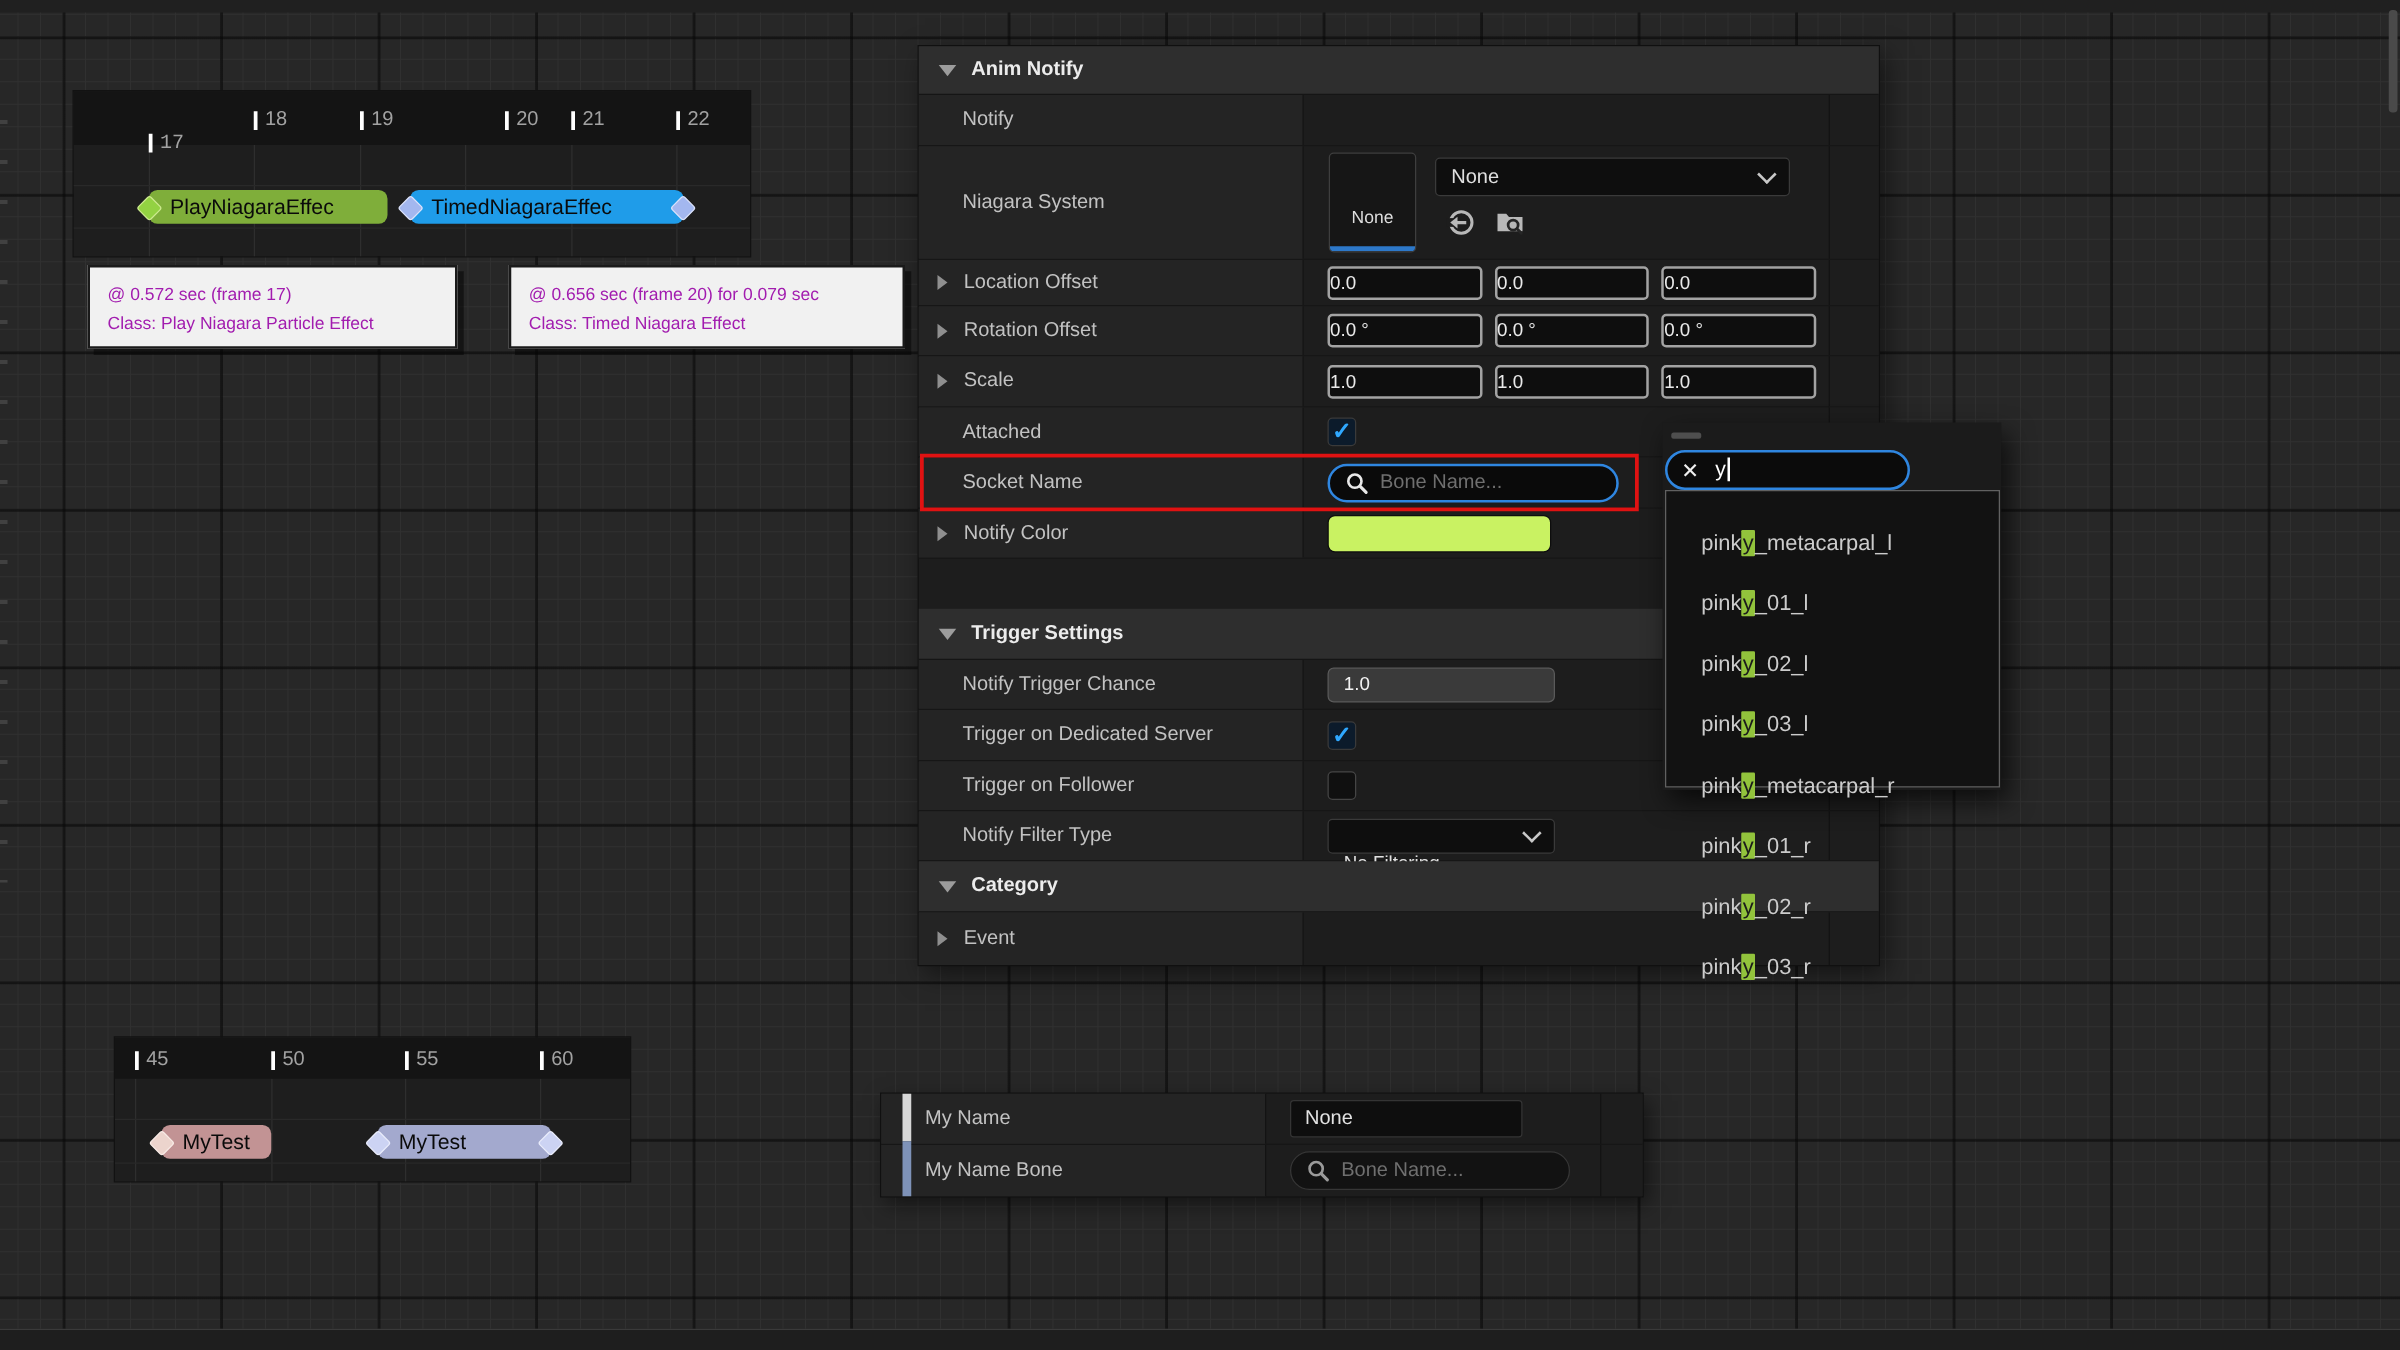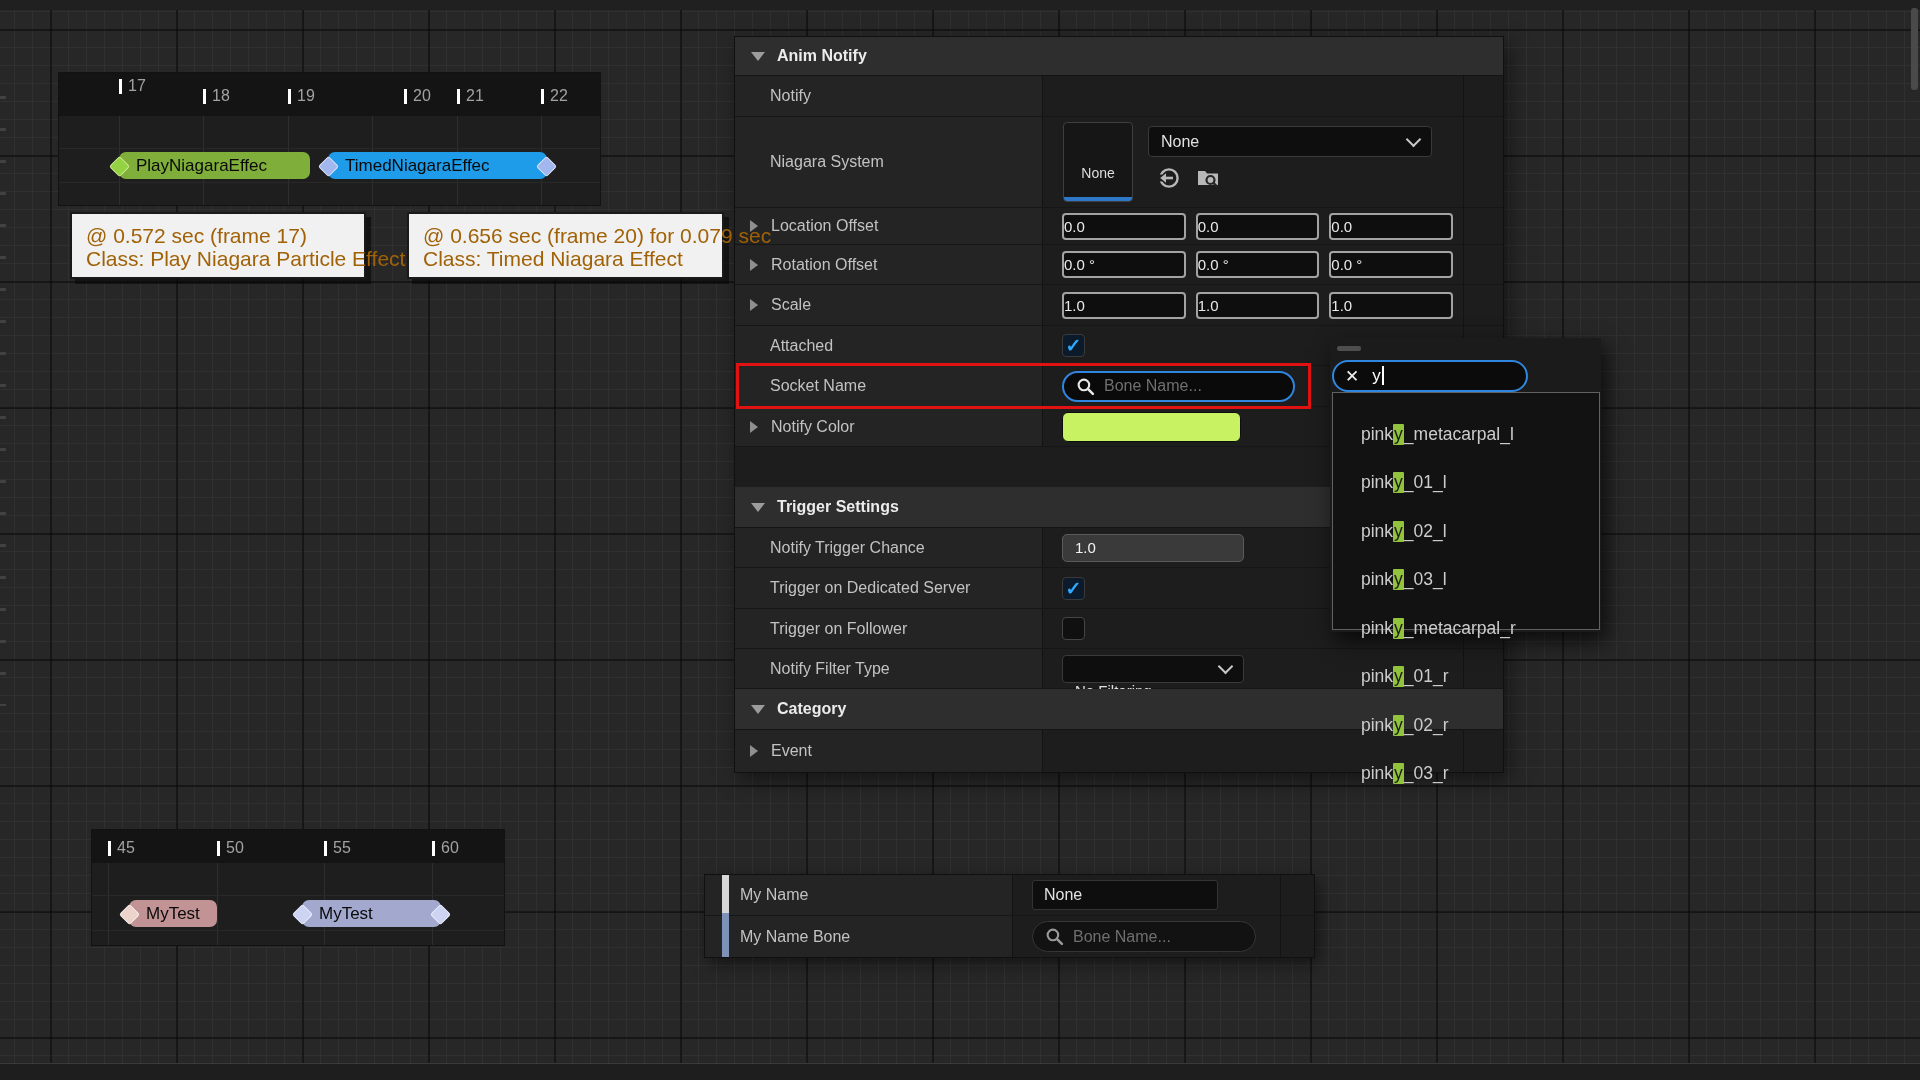--- a/index.html
+++ b/index.html
@@ -39,21 +39,21 @@
   .tag-blue{background:#1f9ce9;}
   .tag-blue .dia{background:#a3b7ef;border:1.5px solid #dbe2fa;}
   .tag-pink{background:#c29394;}
   .tag-pink .dia{background:#ecd4cd;border:1.5px solid #f8ebe6;}
   .tag-purple{background:#a3a9ce;}
   .tag-purple .dia{background:#ccd3f3;border:1.5px solid #e9ecfb;}
 
   
   .tooltip{position:absolute;background:#f1f1f1;border:2px solid #1a1a1a;
     box-shadow:5px 5px 0 rgba(5,5,5,.55);padding:10px 14px;box-sizing:border-box;height:67px;z-index:20;}
-  .tooltip div{font-size:21px;line-height:23px;color:#a16207;white-space:nowrap;}
+  .tooltip div{font-size:14px;line-height:23px;color:#a21caf;white-space:nowrap;}
 
   
   .details{position:absolute;left:735px;top:37px;width:768px;height:735px;background:#1d1d1d;
     box-shadow:0 0 0 1px #101010,5px 7px 20px rgba(0,0,0,.5);z-index:10;}
   .dhead{position:absolute;left:0;width:768px;background:#2e2e2e;display:flex;align-items:center;
     border-bottom:1px solid #151515;box-sizing:border-box;}
   .dhead .htext{color:#ececec;font-size:16px;font-weight:bold;margin-left:12px;}
   .tri-down{width:0;height:0;border-left:7px solid transparent;border-right:7px solid transparent;
     border-top:9px solid #9c9c9c;margin-left:16px;}
   .tri-right{width:0;height:0;border-top:6px solid transparent;border-bottom:6px solid transparent;
@@ -149,21 +149,21 @@
   <div class="timeline" style="left:59px;top:73px;width:541px;height:132px;">
     <div class="gridcol" style="left:60px;top:43px;height:89px;"></div>
     <div class="gridcol" style="left:144px;top:43px;height:89px;"></div>
     <div class="gridcol" style="left:229px;top:43px;height:89px;"></div>
     <div class="gridcol" style="left:313px;top:43px;height:89px;"></div>
     <div class="gridcol" style="left:398px;top:43px;height:89px;"></div>
     <div class="gridcol" style="left:482px;top:43px;height:89px;"></div>
     <div class="gridrow" style="top:75px;"></div>
     <div class="gridrow" style="top:109px;"></div>
     <div class="ruler" style="height:43px;">
-      <span class="tick" style="left:60px;top:4px;">
+      <span class="tick" style="left:60px;top:32px;font-family:Liberation Mono, monospace;">
           <i class="tickbar"></i>
           <span class="ticknum">17</span>
         </span>
       <span class="tick" style="left:144px;top:14px;">
           <i class="tickbar"></i>
           <span class="ticknum">18</span>
         </span>
       <span class="tick" style="left:229px;top:14px;">
           <i class="tickbar"></i>
           <span class="ticknum">19</span>

